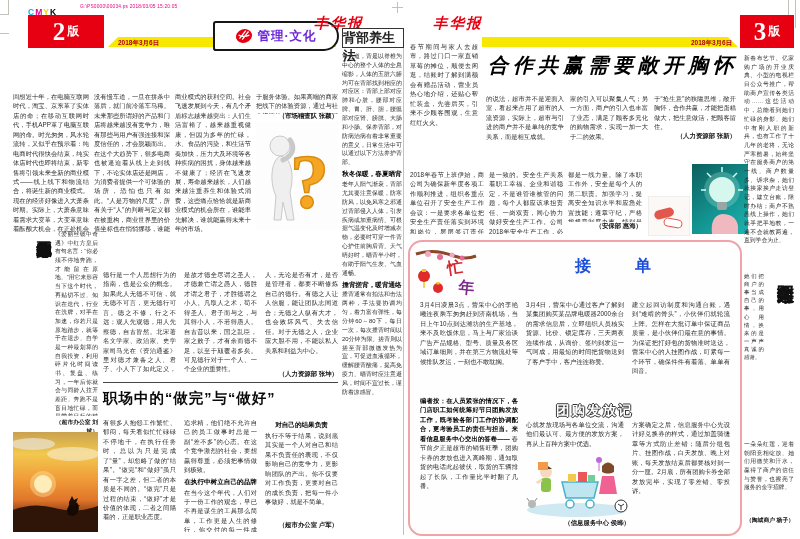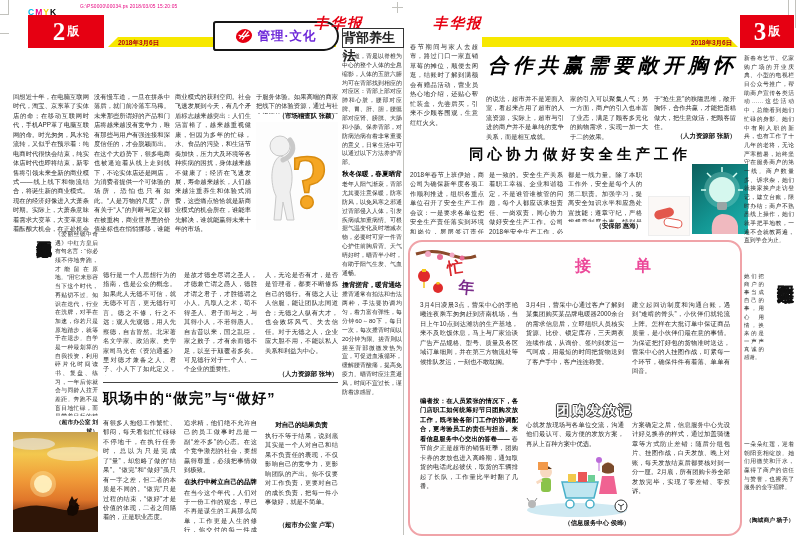--- a/index.html
+++ b/index.html
@@ -19,21 +19,21 @@
        display:flex;align-items:center;justify-content:center;gap:4px;}
   .tab .lbl{color:#6d28d9;font-weight:bold;font-size:12.5px;letter-spacing:1px;}
   .masthead{color:#e60012;font-weight:bold;font-style:italic;font-size:14.5px;letter-spacing:2px;
             font-family:"Liberation Serif","DejaVu Serif",serif;}
   .dateTxt{color:#b00015;font-size:6.5px;font-weight:bold;}
   .h-main{font-weight:900;font-size:21px;letter-spacing:2px;text-align:center;color:#050505;}
   .h-virtue{font-weight:bold;font-size:16px;letter-spacing:5px;text-align:center;color:#0a0a0a;}
   .h-work{font-weight:800;font-size:14.5px;letter-spacing:1px;text-align:left;color:#0a0a0a;}
   .h-coop{font-weight:900;font-style:italic;font-size:20px;letter-spacing:5px;text-align:right;color:#000;}
   .h-safety{font-weight:800;font-size:14.5px;letter-spacing:4px;text-align:center;color:#050505;}
-  .h-order{font-weight:900;font-size:16px;letter-spacing:14px;text-align:center;color:#ec4899;}
+  .h-order{font-weight:900;font-size:16px;letter-spacing:14px;text-align:center;color:#1d4ed8;}
   .h-group{font-weight:900;font-size:13.5px;letter-spacing:2px;color:#fff;
            text-shadow:-1px 0 #333,1px 0 #333,0 -1px #333,0 1px #333;}
   .hbox{border:1px solid #333;background:#fff;display:flex;align-items:flex-start;justify-content:center;
         font-weight:bold;font-size:13px;}
   .crop{background:#c2c2bd;}
   .cmyk span{font-weight:900;font-size:8.5px;margin-right:1px;}
   .fileinfo{font-size:4.8px;color:#e6007e;letter-spacing:.2px;}
   .hr{border-top:1px solid #444;}
   .bigbox{border:2px solid #f0a3a8;border-radius:14px;background:#fffefe;}
   .imgbox{overflow:hidden;}
@@ -145,21 +145,20 @@
 
   <div class="col" style="left:410px;top:42px;width:68px;height:100px;">春节期间与家人去超市，路过门口一家直销草莓的摊位，顺便去闲逛，结账时了解到满额会有赠品活动，营业员热心地介绍，还贴心帮忙装盒，先尝后买，引来不少顾客围观，生意红红火火。</div>
   <div class="abs h-coop serif" style="left:486px;top:52px;width:252px;">合作共赢需要敞开胸怀</div>
   <div class="col" style="left:486px;top:94px;width:78px;height:48px;">的说法，超市并不是迎面入室，看起来占用了超市的人流资源，实际上，超市与引进的商户并不是单纯的竞争关系，而是相互成就。</div>
   <div class="col" style="left:570px;top:94px;width:78px;height:48px;">家的引入可以聚集人气；另一方面，商户的引入也丰富了业态，满足了顾客多元化的购物需求，实现一加一大于二的效果。</div>
   <div class="col" style="left:654px;top:94px;width:82px;height:38px;">
     <span>于“抢生意”的狭隘思维，敞开胸怀，合作共赢，才能把蛋糕做大，把生意做活，把顾客留住。</span>
   </div>
   <div class="abs byline" style="left:654px;top:132px;width:82px;">（人力资源部 张新）</div>
 
-  <div class="abs h-safety" style="left:430px;top:145px;width:300px;">同心协力做好安全生产工作</div>
   <div class="col" style="left:410px;top:170px;width:74px;height:64px;">2018年春节上班伊始，商公司为确保新年度各项工作顺利推进，组织各重点单位召开了安全生产工作会议：一是要求各单位把安全生产责任落实到环境和岗位，层层签订责任书；二是梳理各区域安全生产重点单位，对照检查，不留死角。</div>
   <div class="col" style="left:489px;top:170px;width:74px;height:64px;">是一致的。安全生产关系着职工幸福、企业和谐稳定，不是谁管谁被管的问题，每个人都应该承担责任、一岗双责，同心协力做好安全生产工作。公司2018年安全生产工作，必须坚持提高认识，深刻认识安全生产工作对于企业的重要性——做不好，小了影响企业发展，大了影响社会稳定。</div>
   <div class="col" style="left:568px;top:170px;width:74px;height:52px;">都是一线力量。除了本职工作外，安全是每个人的第二职责。加强学习，提高安全知识水平和应急处置技能；遵章守纪，严格按规章制度办事，特别是电工、电焊工等特种作业人员必须持证上岗，严格按操作规程施工作业，杜绝违章指挥、违章作业。</div>
   <div class="abs byline" style="left:586px;top:222px;width:56px;">（安保部 惠海）</div>
   <div class="abs imgbox" style="left:648px;top:196px;width:40px;height:38px;background:#fbf8f6;border:1px solid #eee;">
     <svg width="40" height="38" viewBox="0 0 40 38">
       <rect x="5" y="12" width="20" height="9" rx="4.5" fill="#e2574c" transform="rotate(-15 15 16)"></rect>
       <rect x="15" y="22" width="18" height="8" rx="4" fill="#fff" stroke="#e2574c" transform="rotate(10 24 26)"></rect>
     </svg>
   </div>

